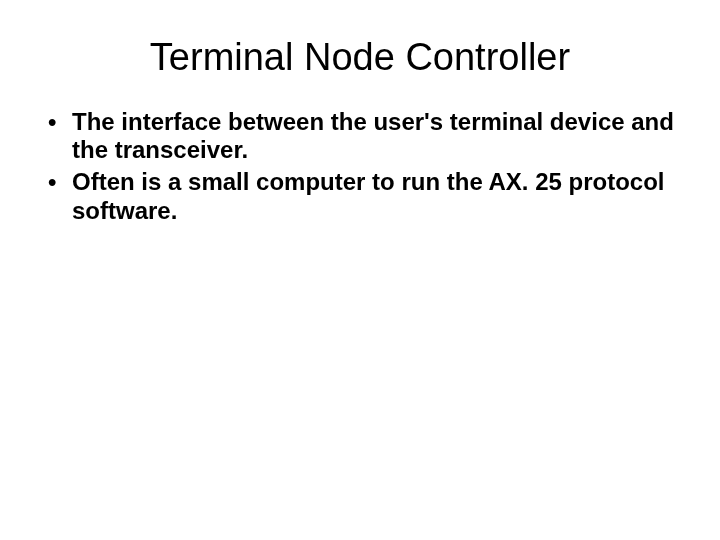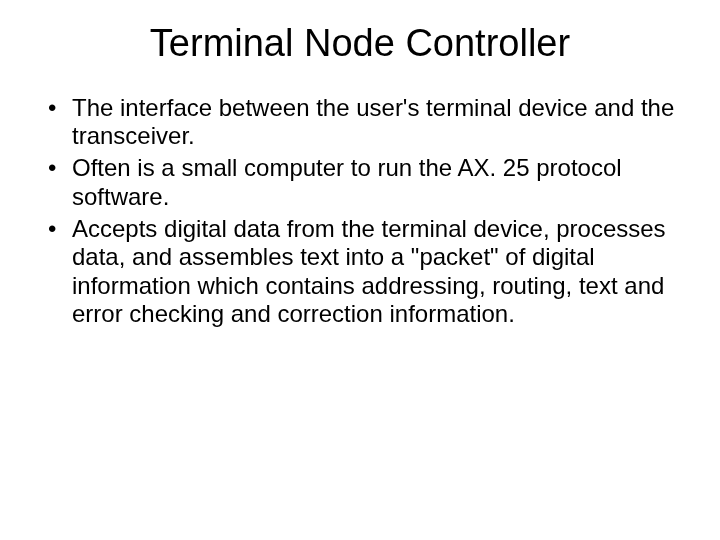--- a/index.html
+++ b/index.html
@@ -8,54 +8,54 @@
     width: 720px;
     height: 540px;
     background: #ffffff;
     font-family: Arial, Helvetica, sans-serif;
     color: #000000;
   }
   .slide {
     box-sizing: border-box;
     width: 720px;
     height: 540px;
-    padding: 22px 40px 30px 40px;
+    padding: 36px 40px 30px 40px;
   }
   .title {
     text-align: center;
     font-size: 38px;
     line-height: 1.15;
     margin: 0 0 28px 0;
     font-weight: normal;
   }
   ul.bullets {
     list-style: none;
     padding: 0 0 0 6px;
     margin: 0;
     font-size: 24px;
     line-height: 1.18;
   }
   ul.bullets li {
     position: relative;
     padding-left: 26px;
     margin-bottom: 4px;
+    font-weight: bold;
   }
   ul.bullets li::before {
     content: "•";
     position: absolute;
     left: 2px;
     top: 0;
     font-size: 24px;
   }
 </style>
 </head>
 <body>
 
 <div class="slide">
   <h1 class="title">
     <span>Terminal Node Controller</span><br>
   </h1>
   <ul class="bullets">
     <li><span>The interface between the user's terminal device and the transceiver.</span></li>
     <li><span>Often is a small computer to run the AX. 25 protocol software.</span></li>
-    <li><span>Accepts digital data from the terminal device, processes data, and assembles text into a "packet" of digital information which contains addressing, routing, text and error checking and correction information.</span></li>
   </ul>
 </div>
 
 </body></html>

